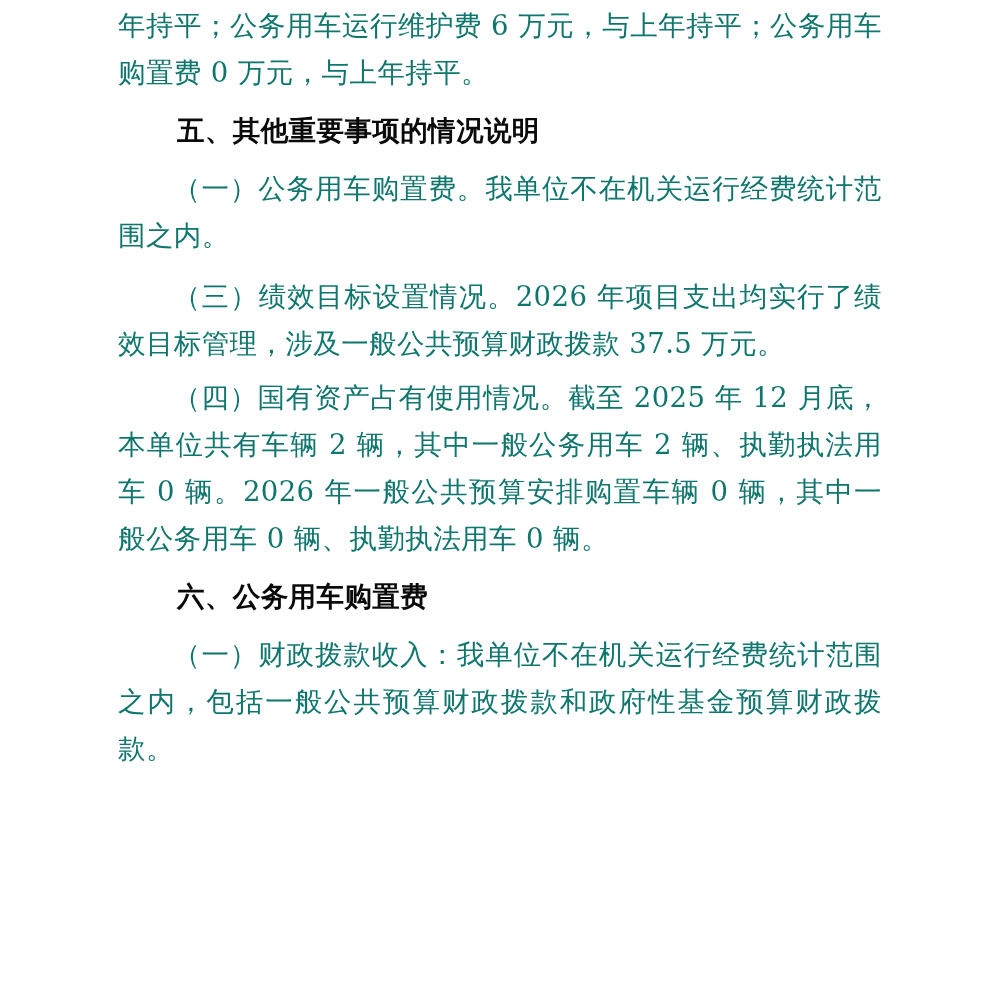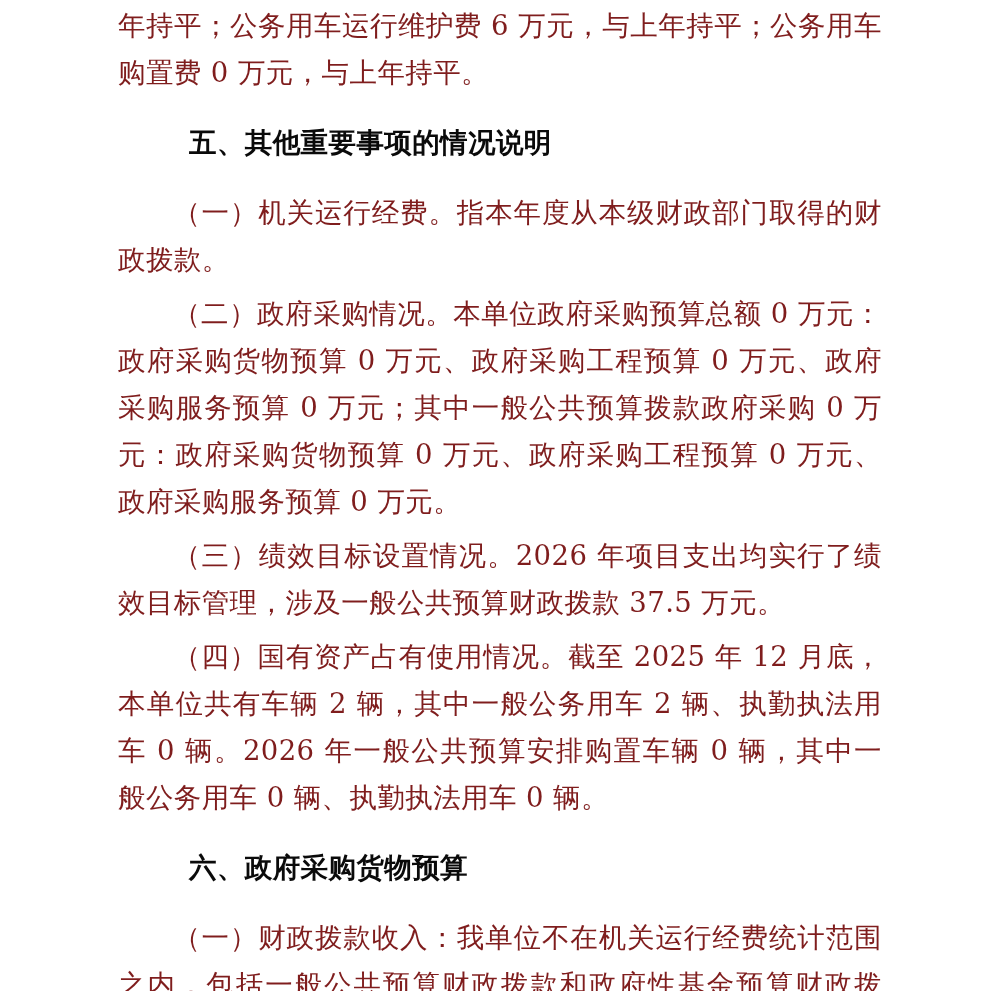--- a/index.html
+++ b/index.html
@@ -25,30 +25,30 @@
     padding-top: 2px;
   }
   p.para {
     margin: 0;
     font-size: 27.5px;
     line-height: 47px;
     letter-spacing: 0.4px;
     text-align: justify;
     text-justify: inter-ideograph;
     word-break: break-all;
-    color: #7f1d1d;
+    color: #0f766e;
   }
   p.para.cont {
     text-indent: 0;
   }
   p.para.indent {
     text-indent: 55px;
   }
   p.heading {
-    margin: 16px;
+    margin: 4px;
     font-size: 27.5px;
     line-height: 47px;
     letter-spacing: 0.4px;
     font-weight: bold;
     text-indent: 55px;
     color: #0a0a0a;
     font-family: "DejaVu Serif", "Liberation Serif", serif;
   }
   .gap-sm { height: 7px; }
 </style>
@@ -59,36 +59,35 @@
   <div class="doc-body">
 
     <p class="para cont">年持平；公务用车运行维护费 6 万元，与上年持平；公务用车购置费 0 万元，与上年持平。</p>
 
     <div class="gap-sm"></div>
 
     <p class="heading">五、其他重要事项的情况说明</p>
 
     <div class="gap-sm"></div>
 
-    <p class="para indent">（一）机关运行经费。指本年度从本级财政部门取得的财政拨款。</p>
+    <p class="para indent">（一）公务用车购置费。我单位不在机关运行经费统计范围之内。</p>
 
     <div class="gap-sm"></div>
 
-    <p class="para indent">（二）政府采购情况。本单位政府采购预算总额 0 万元：政府采购货物预算 0 万元、政府采购工程预算 0 万元、政府采购服务预算 0 万元；其中一般公共预算拨款政府采购 0 万元：政府采购货物预算 0 万元、政府采购工程预算 0 万元、政府采购服务预算 0 万元。</p>
 
     <div class="gap-sm"></div>
 
     <p class="para indent">（三）绩效目标设置情况。2026 年项目支出均实行了绩效目标管理，涉及一般公共预算财政拨款 37.5 万元。</p>
 
     <div class="gap-sm"></div>
 
     <p class="para indent">（四）国有资产占有使用情况。截至 2025 年 12 月底，本单位共有车辆 2 辆，其中一般公务用车 2 辆、执勤执法用车 0 辆。2026 年一般公共预算安排购置车辆 0 辆，其中一般公务用车 0 辆、执勤执法用车 0 辆。</p>
 
     <div class="gap-sm"></div>
 
-    <p class="heading">六、政府采购货物预算</p>
+    <p class="heading">六、公务用车购置费</p>
 
     <div class="gap-sm"></div>
 
     <p class="para indent">（一）财政拨款收入：我单位不在机关运行经费统计范围之内，包括一般公共预算财政拨款和政府性基金预算财政拨款。</p>
 
   </div>
 </div>
 
 </body></html>

